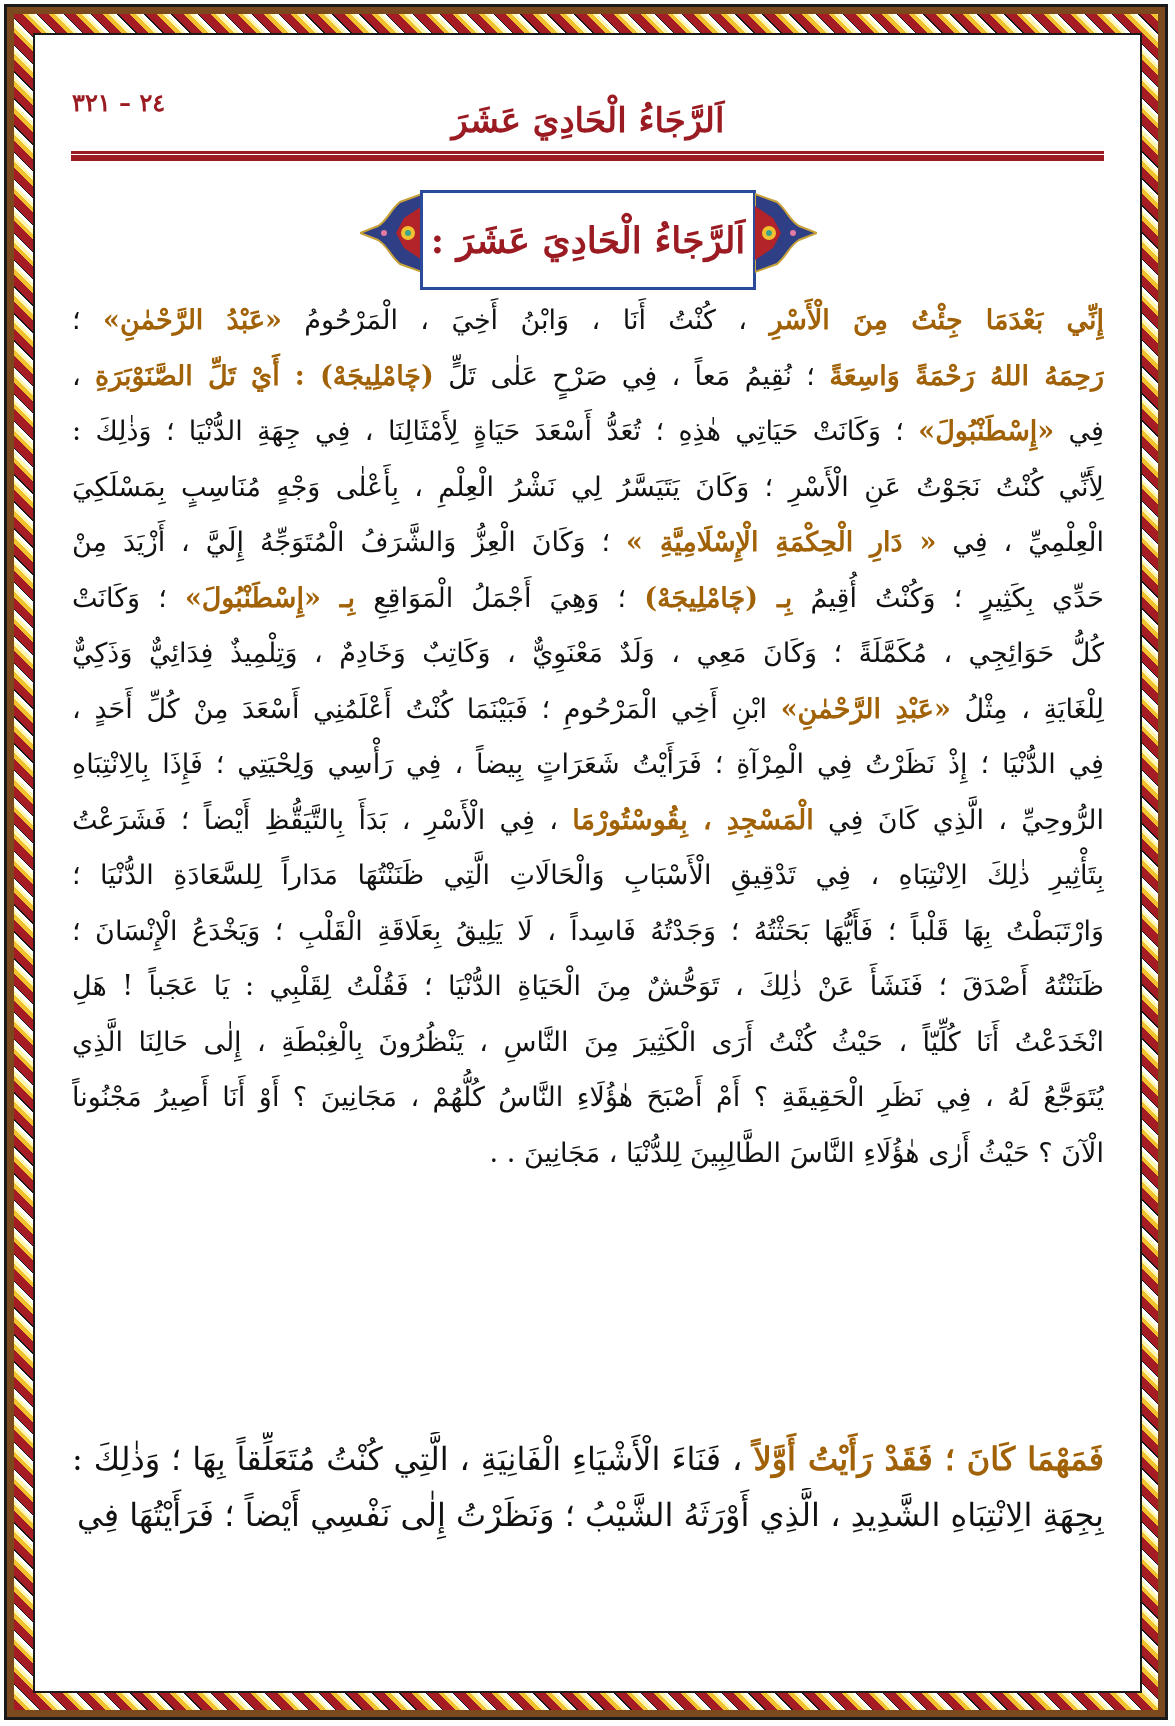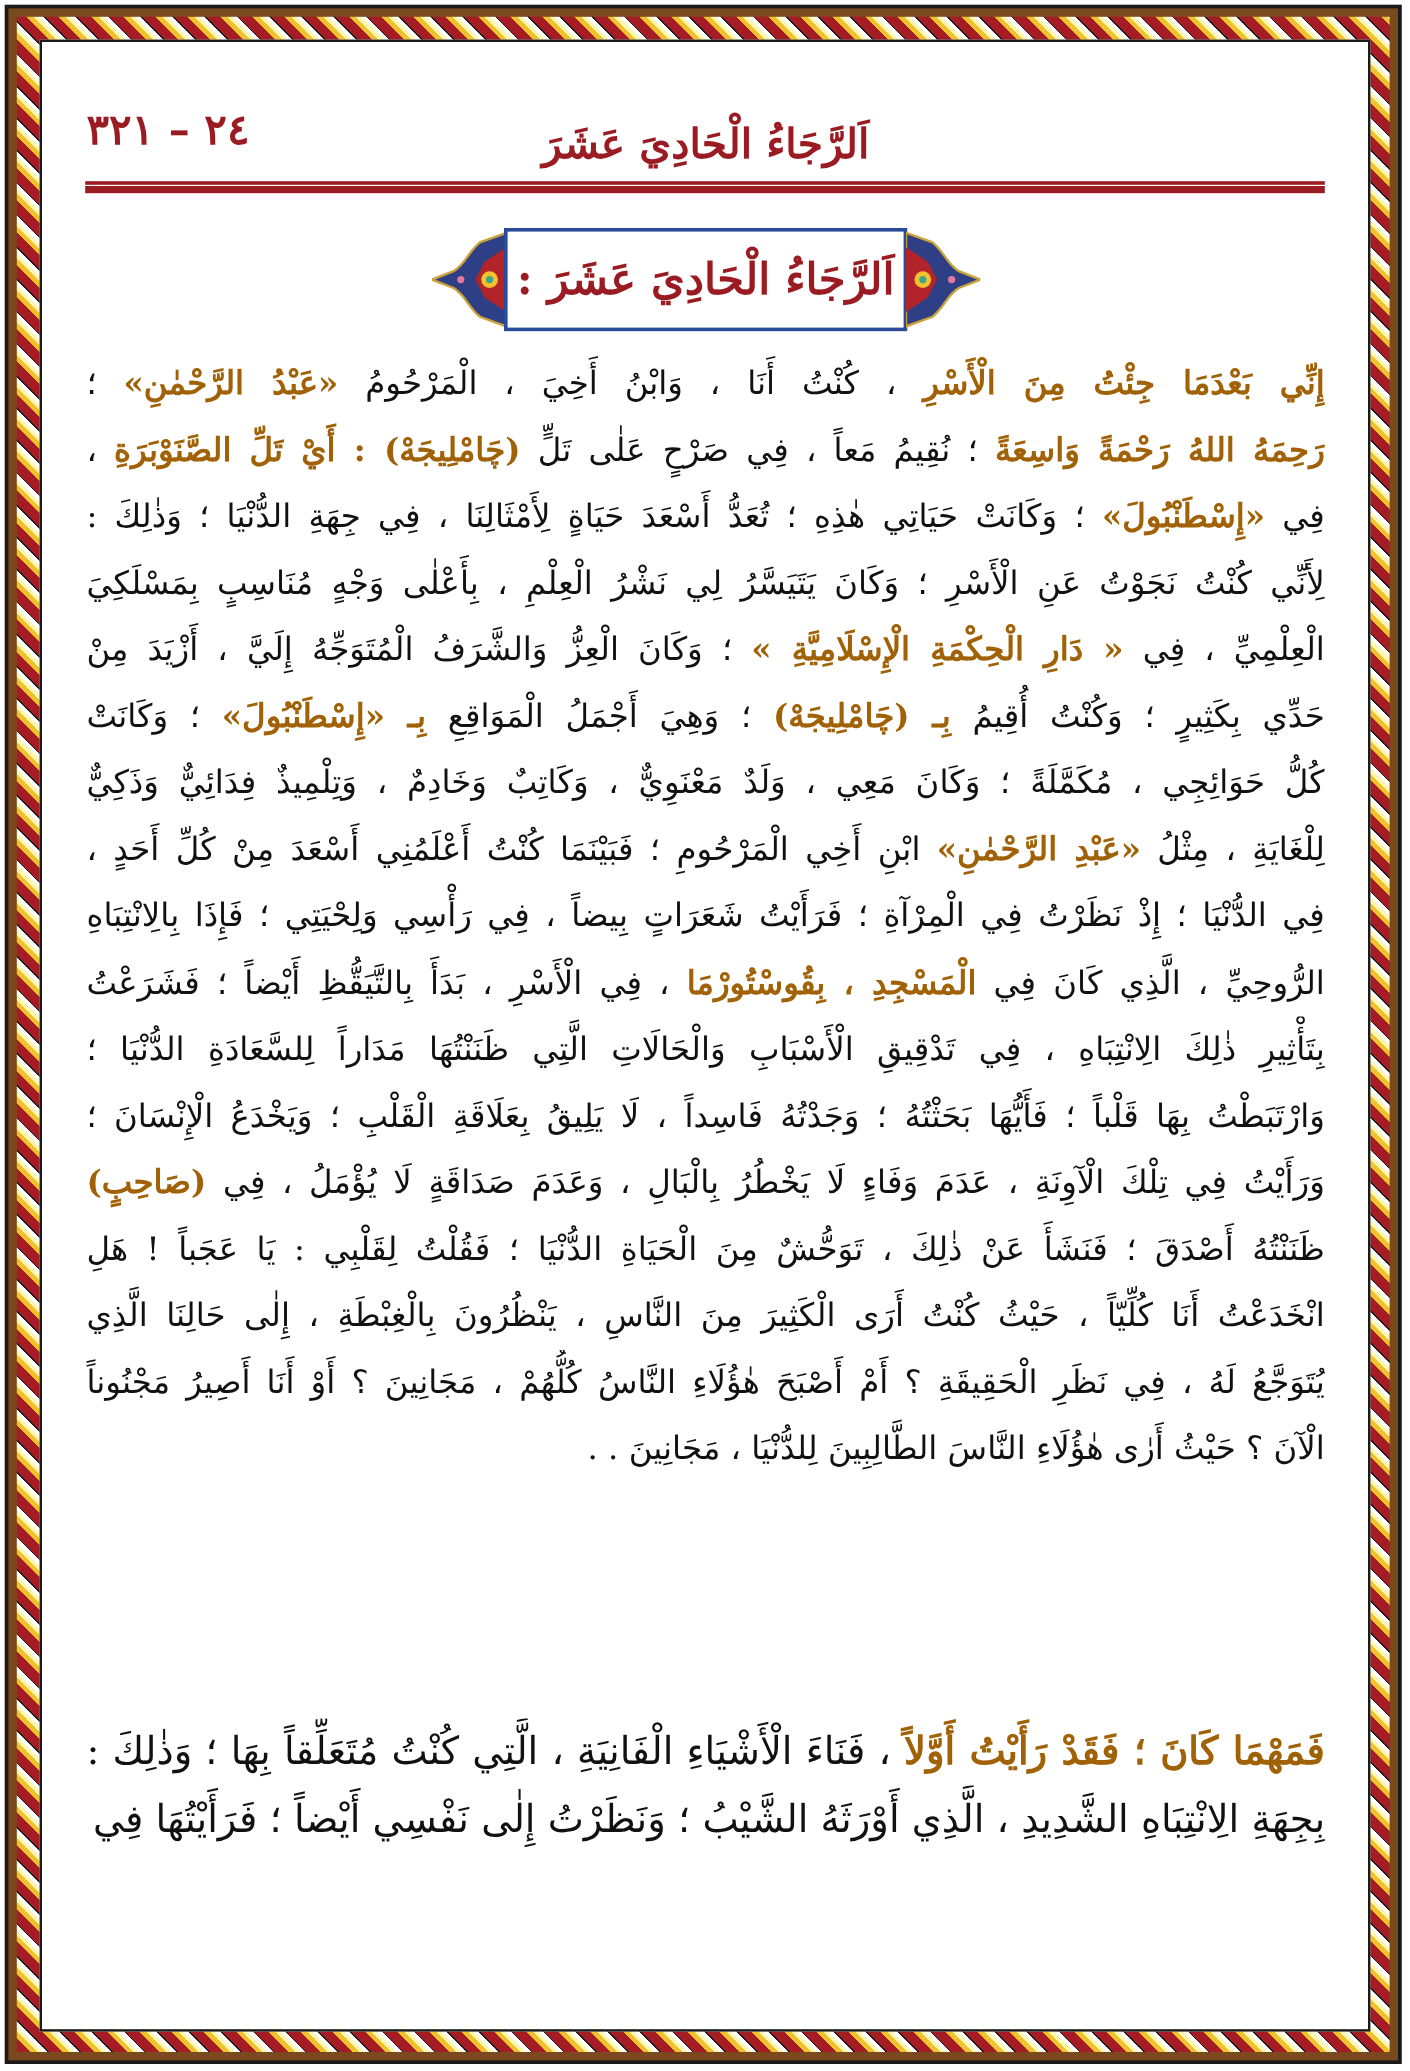--- a/index.html
+++ b/index.html
@@ -7,25 +7,25 @@
   .frame-outer { position:absolute; left:4px; top:4px; width:1164px; height:1716px; border:3px solid #1a1a1a; background:#7a4a1e; box-sizing:border-box; }
   .frame-braid { position:absolute; left:7px; top:7px; right:7px; bottom:7px;
     background:
       repeating-linear-gradient(45deg, #a51c24 0 8px, #f2c12e 8px 12px, #fff6b0 12px 15px, #ffffff 15px 18px, #1a1a1a 18px 19px);
   }
   .frame-inner-line { position:absolute; left:27px; top:27px; right:27px; bottom:27px; background:#7a4a1e; border:2px solid #1a1a1a; }
   .page { position:absolute; left:33px; top:33px; right:33px; bottom:33px; background:#ffffff; border:2px solid #1a1a1a; }
 
   .header { position:absolute; left:72px; top:88px; width:1032px; height:50px; }
   .header-title { position:absolute; right:300px; left:300px; top:12px; text-align:center; color:#9b1b22; font-size:34px; font-weight:bold; direction:rtl; }
-  .header-page { position:absolute; left:0; top:0; color:#9b1b22; font-size:35px; font-weight:bold; direction:rtl; }
+  .header-page { position:absolute; left:0; top:0; color:#9b1b22; font-size:24px; font-weight:bold; direction:rtl; }
   .sep-thin { position:absolute; left:71px; top:151px; width:1033px; height:3px; background:#9b1b22; }
   .sep-thick { position:absolute; left:71px; top:155px; width:1033px; height:6px; background:#9b1b22; }
 
-  .title-box { position:absolute; left:420px; top:190px; width:336px; height:86px; border:3px solid #2a4a9a; box-sizing:border-box; background:#fff; display:flex; align-items:center; justify-content:center; }
+  .title-box { position:absolute; left:420px; top:190px; width:336px; height:100px; border:3px solid #2a4a9a; box-sizing:border-box; background:#fff; display:flex; align-items:center; justify-content:center; }
   .title-box-text { color:#9b1b22; font-size:36px; font-weight:bold; direction:rtl; }
   .orn { position:absolute; top:192px; width:62px; height:82px; }
   .orn-left { left:360px; }
   .orn-right { left:755px; }
 
   .body-text { position:absolute; left:72px; width:1032px; top:292px; direction:rtl; text-align:justify; text-align-last:justify; color:#111; font-size:27px; }
   .line { height:55.5px; line-height:55.5px; white-space:nowrap; overflow:hidden; text-align:justify; text-align-last:justify; }
   .line.last { text-align-last:right; }
   .red { color:#a16207; font-weight:bold; }
   .para2 { position:absolute; left:72px; width:1032px; top:1432px; direction:rtl; color:#111; font-size:32px; }
@@ -70,21 +70,20 @@
     <div class="line"><span>فِي </span><span class="red">«إِسْطَنْبُولَ»</span><span> ؛ وَكَانَتْ حَيَاتِي هٰذِهِ ؛ تُعَدُّ أَسْعَدَ حَيَاةٍ لِأَمْثَالِنَا ، فِي جِهَةِ الدُّنْيَا ؛ وَذٰلِكَ :</span></div>
     <div class="line"><span>لِأَنِّي كُنْتُ نَجَوْتُ عَنِ الْأَسْرِ ؛ وَكَانَ يَتَيَسَّرُ لِي نَشْرُ الْعِلْمِ ، بِأَعْلٰى وَجْهٍ مُنَاسِبٍ بِمَسْلَكِيَ</span></div>
     <div class="line"><span>الْعِلْمِيِّ ، فِي </span><span class="red">« دَارِ الْحِكْمَةِ الْإِسْلَامِيَّةِ »</span><span> ؛ وَكَانَ الْعِزُّ وَالشَّرَفُ الْمُتَوَجِّهُ إِلَيَّ ، أَزْيَدَ مِنْ</span></div>
     <div class="line"><span>حَدِّي بِكَثِيرٍ ؛ وَكُنْتُ أُقِيمُ </span><span class="red">بِـ (چَامْلِيجَهْ)</span><span> ؛ وَهِيَ أَجْمَلُ الْمَوَاقِعِ </span><span class="red">بِـ «إِسْطَنْبُولَ»</span><span> ؛ وَكَانَتْ</span></div>
     <div class="line"><span>كُلُّ حَوَائِجِي ، مُكَمَّلَةً ؛ وَكَانَ مَعِي ، وَلَدٌ مَعْنَوِيٌّ ، وَكَاتِبٌ وَخَادِمٌ ، وَتِلْمِيذٌ فِدَائِيٌّ وَذَكِيٌّ</span></div>
     <div class="line"><span>لِلْغَايَةِ ، مِثْلُ </span><span class="red">«عَبْدِ الرَّحْمٰنِ»</span><span> ابْنِ أَخِي الْمَرْحُومِ ؛ فَبَيْنَمَا كُنْتُ أَعْلَمُنِي أَسْعَدَ مِنْ كُلِّ أَحَدٍ ،</span></div>
     <div class="line"><span>فِي الدُّنْيَا ؛ إِذْ نَظَرْتُ فِي الْمِرْآةِ ؛ فَرَأَيْتُ شَعَرَاتٍ بِيضاً ، فِي رَأْسِي وَلِحْيَتِي ؛ فَإِذَا بِالِانْتِبَاهِ</span></div>
     <div class="line"><span>الرُّوحِيِّ ، الَّذِي كَانَ فِي </span><span class="red">الْمَسْجِدِ ، بِقُوسْتُورْمَا</span><span> ، فِي الْأَسْرِ ، بَدَأَ بِالتَّيَقُّظِ أَيْضاً ؛ فَشَرَعْتُ</span></div>
     <div class="line"><span>بِتَأْثِيرِ ذٰلِكَ الِانْتِبَاهِ ، فِي تَدْقِيقِ الْأَسْبَابِ وَالْحَالَاتِ الَّتِي ظَنَنْتُهَا مَدَاراً لِلسَّعَادَةِ الدُّنْيَا ؛</span></div>
     <div class="line"><span>وَارْتَبَطْتُ بِهَا قَلْباً ؛ فَأَيُّهَا بَحَثْتُهُ ؛ وَجَدْتُهُ فَاسِداً ، لَا يَلِيقُ بِعَلَاقَةِ الْقَلْبِ ؛ وَيَخْدَعُ الْإِنْسَانَ ؛</span></div>
-    <div class="line"><span>وَرَأَيْتُ فِي تِلْكَ الْآوِنَةِ ، عَدَمَ وَفَاءٍ لَا يَخْطُرُ بِالْبَالِ ، وَعَدَمَ صَدَاقَةٍ لَا يُؤْمَلُ ، فِي </span><span class="red">(صَاحِبٍ)</span></div>
     <div class="line"><span>ظَنَنْتُهُ أَصْدَقَ ؛ فَنَشَأَ عَنْ ذٰلِكَ ، تَوَحُّشٌ مِنَ الْحَيَاةِ الدُّنْيَا ؛ فَقُلْتُ لِقَلْبِي : يَا عَجَباً ! هَلِ</span></div>
     <div class="line"><span>انْخَدَعْتُ أَنَا كُلِّيّاً ، حَيْثُ كُنْتُ أَرَى الْكَثِيرَ مِنَ النَّاسِ ، يَنْظُرُونَ بِالْغِبْطَةِ ، إِلٰى حَالِنَا الَّذِي</span></div>
     <div class="line"><span>يُتَوَجَّعُ لَهُ ، فِي نَظَرِ الْحَقِيقَةِ ؟ أَمْ أَصْبَحَ هٰؤُلَاءِ النَّاسُ كُلُّهُمْ ، مَجَانِينَ ؟ أَوْ أَنَا أَصِيرُ مَجْنُوناً</span></div>
     <div class="line last"><span>الْآنَ ؟ حَيْثُ أَرٰى هٰؤُلَاءِ النَّاسَ الطَّالِبِينَ لِلدُّنْيَا ، مَجَانِينَ . .</span></div>
   </div>
 <div class="para2" id="p2">
     <div class="line"><span class="red">فَمَهْمَا كَانَ ؛ فَقَدْ رَأَيْتُ أَوَّلاً</span><span> ، فَنَاءَ الْأَشْيَاءِ الْفَانِيَةِ ، الَّتِي كُنْتُ مُتَعَلِّقاً بِهَا ؛ وَذٰلِكَ :</span></div>
     <div class="line"><span>بِجِهَةِ الِانْتِبَاهِ الشَّدِيدِ ، الَّذِي أَوْرَثَهُ الشَّيْبُ ؛ وَنَظَرْتُ إِلٰى نَفْسِي أَيْضاً ؛ فَرَأَيْتُهَا فِي نِهَايَةِ</span></div>
   </div>
 

